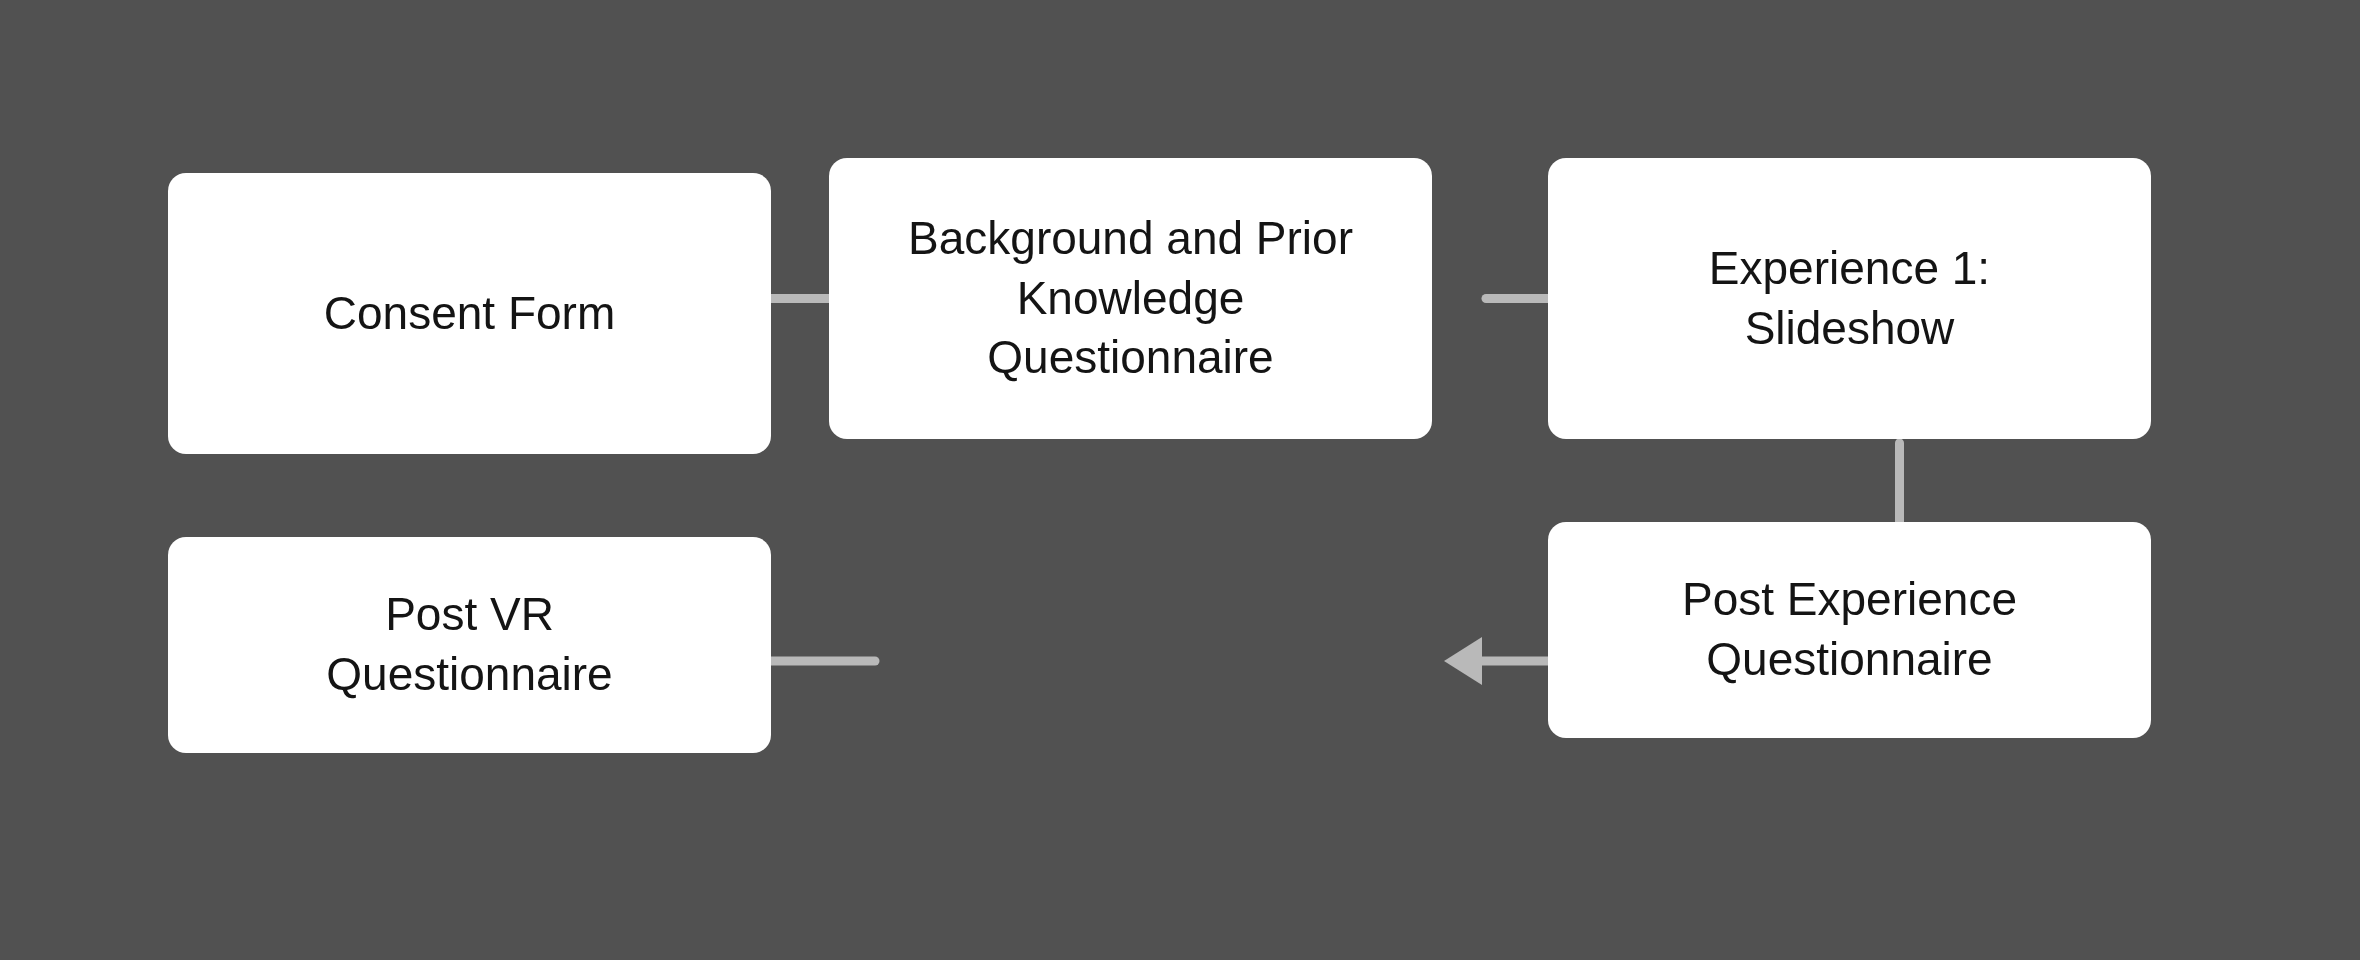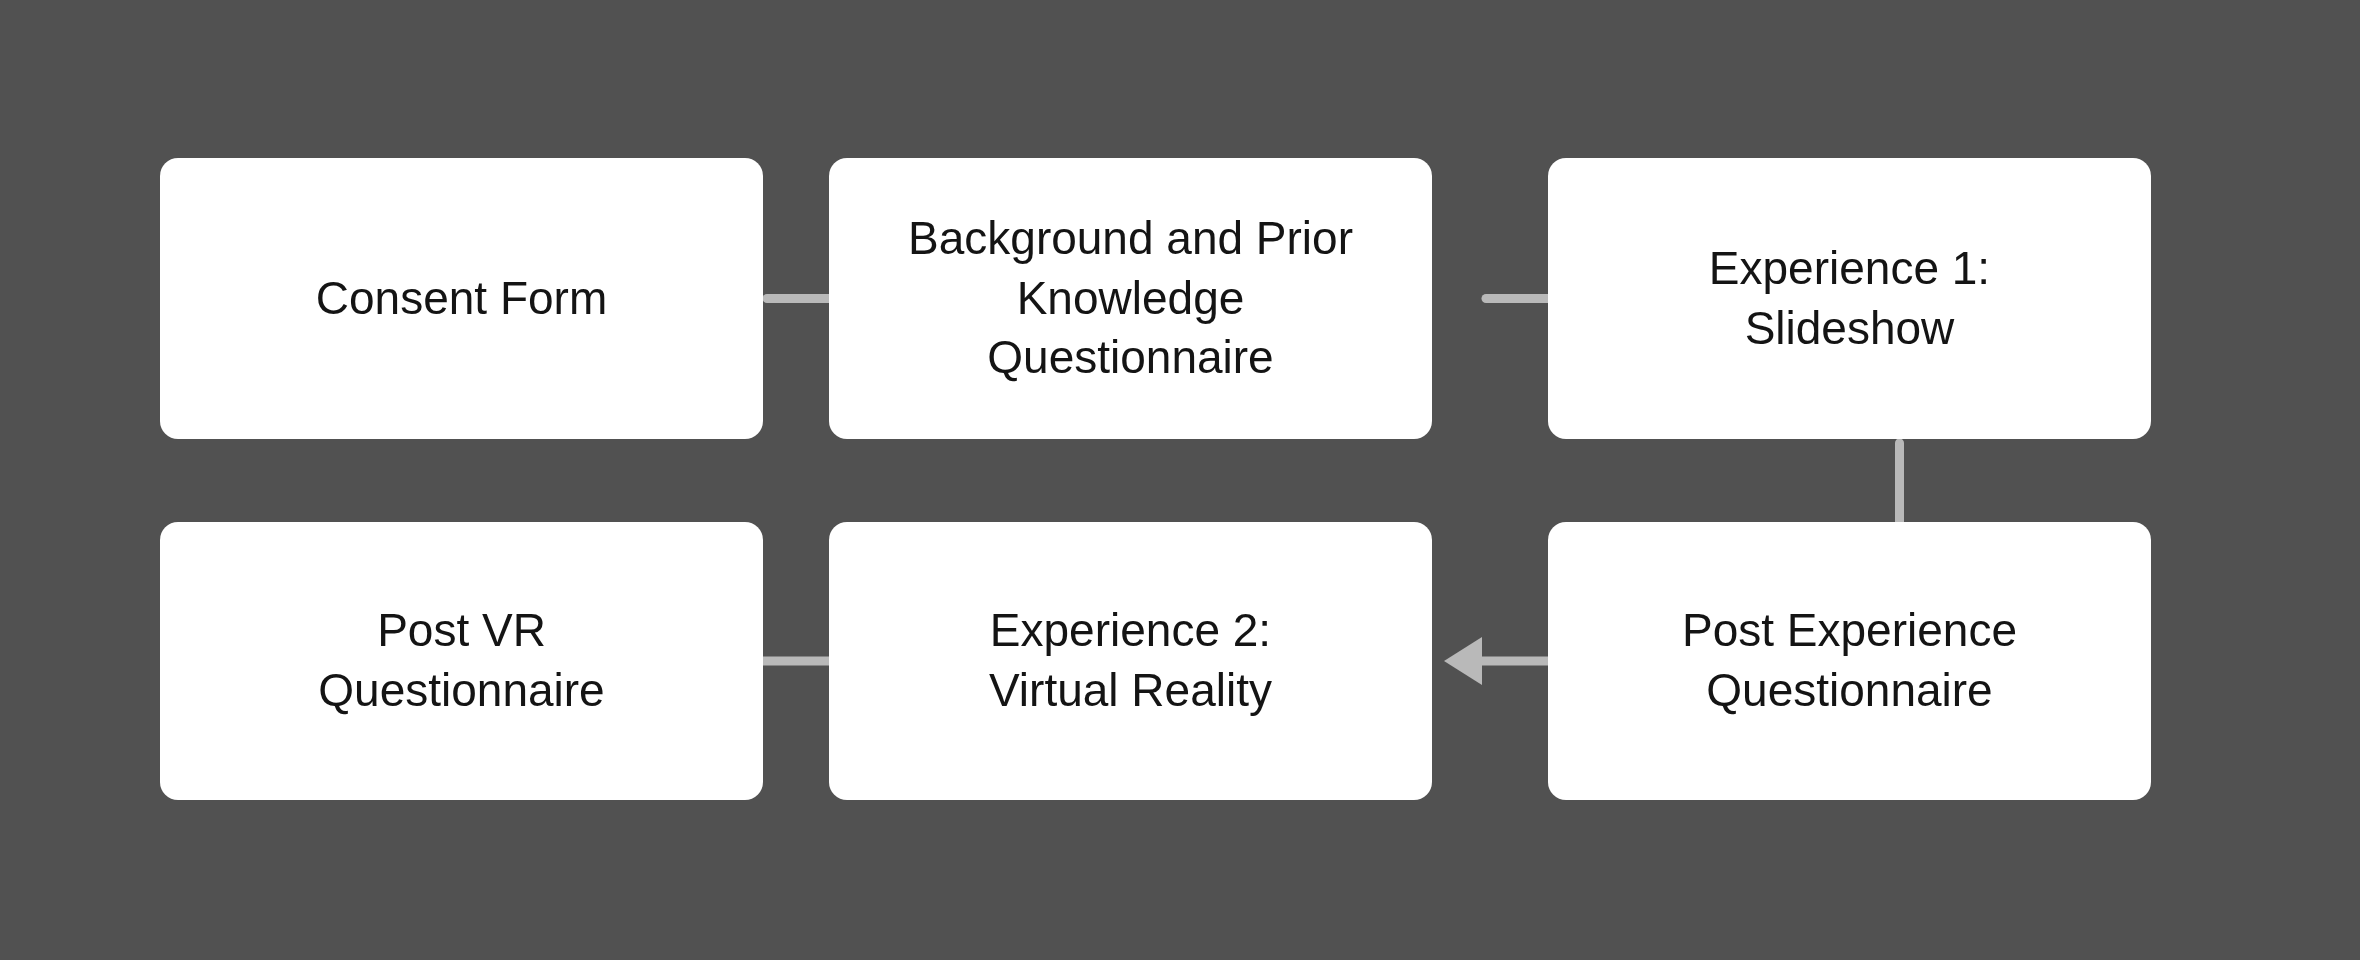--- a/index.html
+++ b/index.html
@@ -37,25 +37,25 @@
   }
   .node-label {
     color: var(--node-text, #141414);
     font-size: 46px;
     font-weight: 400;
     line-height: 1.3;
     text-align: center;
     white-space: pre-line;
     letter-spacing: 0px;
   }
-  .c0 { left: 160px; }
+  .c0 { left: 168px; margin-top: 15px; }
   .c1 { left: 829px; }
   .c2 { left: 1548px; }
   .r0 { top: 158px; height: 281px; }
-  .r1 { top: 522px; height: 278px; }
+  .r1 { top: 522px; height: 216px; }
 </style>
 </head>
 <body>
 
 <div class="canvas">
 
   <svg class="arrows" width="2360" height="960" viewBox="0 0 2360 960" xmlns="http://www.w3.org/2000/svg">
       <g>
         <line x1="767" y1="298.5" x2="879" y2="298.5" stroke="#b9b9b9" stroke-width="9" stroke-linecap="round"></line>
         <polygon points="879,274.5 879,322.5 917,298.5" fill="#b9b9b9"></polygon>
@@ -91,23 +91,19 @@
   <div class="node c2 r0">
     <span class="node-label">Experience 1:
 Slideshow</span>
   </div>
 
   <div class="node c0 r1">
     <span class="node-label">Post VR
 Questionnaire</span>
   </div>
 
-  <div class="node c1 r1">
-    <span class="node-label">Experience 2:
-Virtual Reality</span>
-  </div>
 
   <div class="node c2 r1">
     <span class="node-label">Post Experience
 Questionnaire</span>
   </div>
 
 </div>
 
 </body></html>

